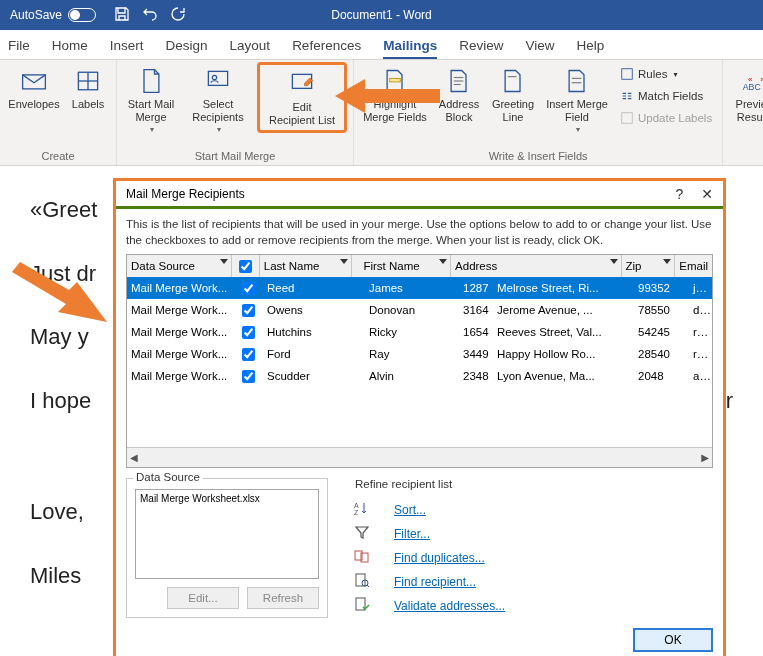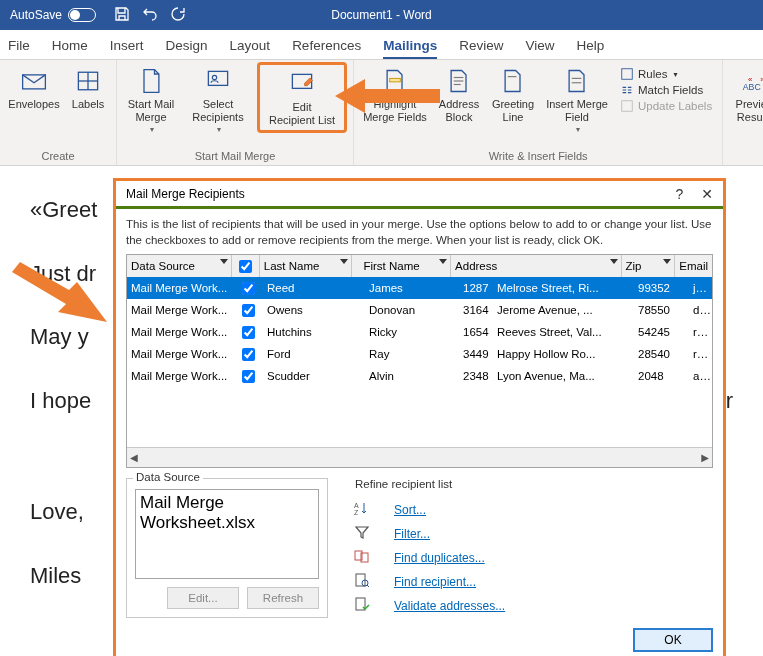--- a/index.html
+++ b/index.html
@@ -22,21 +22,21 @@
   
   .ribbon { height: 106px; background:#f3f2f1; border-bottom:1px solid #d4d4d4; display:flex; font-size:11px; color:#333; }
   .r-group { display:flex; flex-direction:column; border-right:1px solid #e1dfdd; padding:2px 6px 0; }
   .r-group-body { flex:1; display:flex; align-items:flex-start; gap:4px; }
   .r-group-label { text-align:center; font-size:11px; color:#666; padding:2px 0 3px; }
   .big-btn { width:56px; display:flex; flex-direction:column; align-items:center; gap:2px; padding:4px 2px; cursor:pointer; text-align:center; line-height:1.15; }
   .big-btn .ico { width:30px; height:30px; display:flex; align-items:center; justify-content:center; }
   .big-btn .ico svg { width:28px; height:28px; }
   .big-btn.wide { width:70px; }
   .highlight-box { border:3px solid #ed7d31; border-radius:4px; }
-  .small-list { display:flex; flex-direction:column; gap:0; padding:4px 2px; font-size:11.5px; color:#333; }
+  .small-list { display:flex; flex-direction:column; gap:6px; padding:4px 2px; font-size:11.5px; color:#333; }
   .small-item { display:flex; align-items:center; gap:4px; padding:1px 2px; cursor:pointer; white-space:nowrap; }
   .small-item.gray { color:#a0a0a0; }
   .small-item svg { width:14px; height:14px; }
   .caret-down::after { content:"▾"; font-size:8px; margin-left:2px; color:#666; }
 
   
   .doc-area { position:relative; padding:24px 30px; font-family: Calibri, sans-serif; font-size:22px; color:#222; line-height:1.8; }
   .doc-area p { margin-bottom:24px; white-space:nowrap; overflow:hidden; }
 
   
@@ -63,21 +63,21 @@
   .gc.col-addr { display:flex; }
   .gc.col-addr .num { width:34px; text-align:right; padding-right:12px; }
   .grid-scroll { height:20px; background:#f0f0f0; display:flex; align-items:center; justify-content:space-between; padding:0 3px; border-top:1px solid #c8c8c8; }
   .grid-scroll .arrow { font-size:10px; color:#555; }
   .grid-pad { height:60px; background:#fff; }
 
   .bottom { display:flex; gap:24px; padding-top:10px; }
   .fieldset { position:relative; border:1px solid #c8c8c8; padding:10px 8px 8px; }
   .fieldset .legend { position:absolute; top:-8px; left:6px; background:#fff; padding:0 3px; font-size:11.5px; color:#333; }
   .ds-box { flex:0 0 182px; }
-  .ds-list { width:100%; height:90px; border:1px solid #a5a5a5; background:#fff; padding:3px 4px; font-size:17px; overflow:auto; }
+  .ds-list { width:100%; height:90px; border:1px solid #a5a5a5; background:#fff; padding:3px 4px; font-size:10px; overflow:auto; }
   .ds-btns { display:flex; gap:8px; margin-top:8px;padding-left:32px; }
   .ds-btns button { width:72px; height:22px; font-size:11.5px; background:#efefef; border:1px solid #c8c8c8; color:#888; cursor:default; }
   .refine { flex:1; }
   .refine-list { display:flex; flex-direction:column; gap:5px; padding:2px 2px; }
   .refine-item { display:flex; align-items:center; gap:24px; color:#0067b8; text-decoration:underline; font-size:12px; cursor:pointer; }
   .refine-item svg { width:16px; height:16px; }
 
   .dlg-footer { display:flex; justify-content:flex-end; padding:10px 0 2px; }
   .ok-btn { width:80px; height:24px; background:#e1eefb; border:2px solid #2b7cd3; font-size:12px; cursor:pointer; }
 

